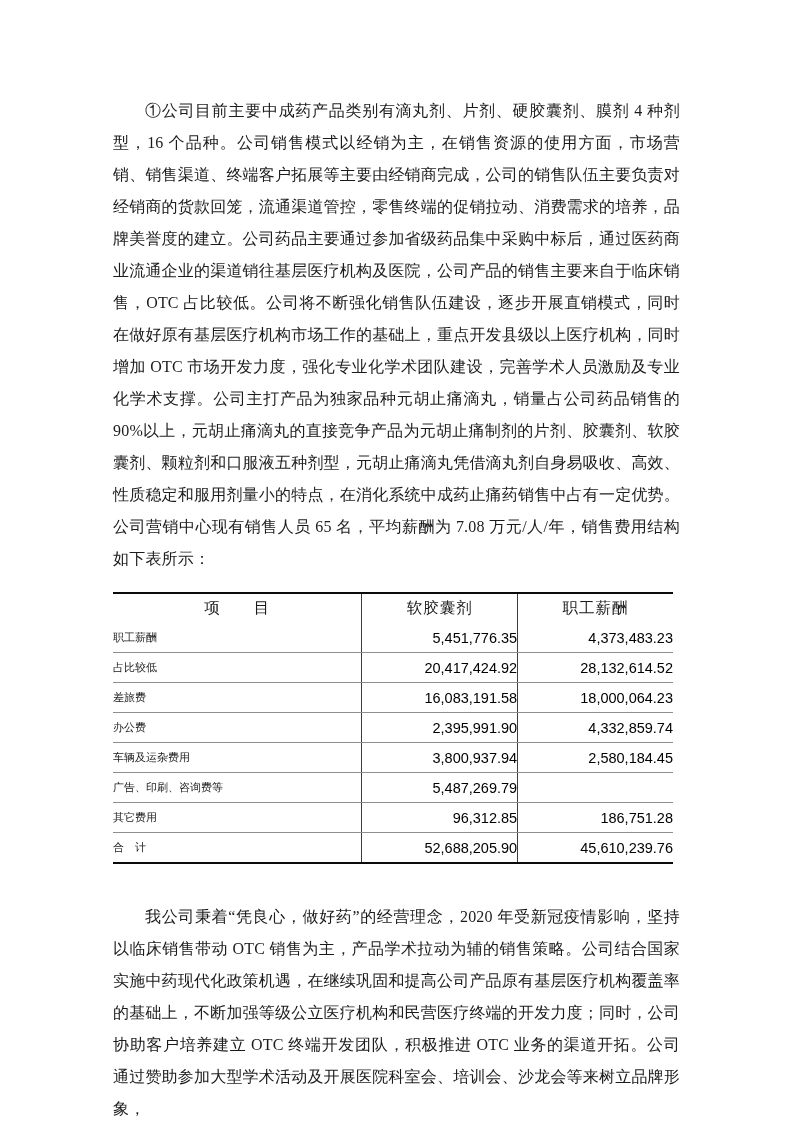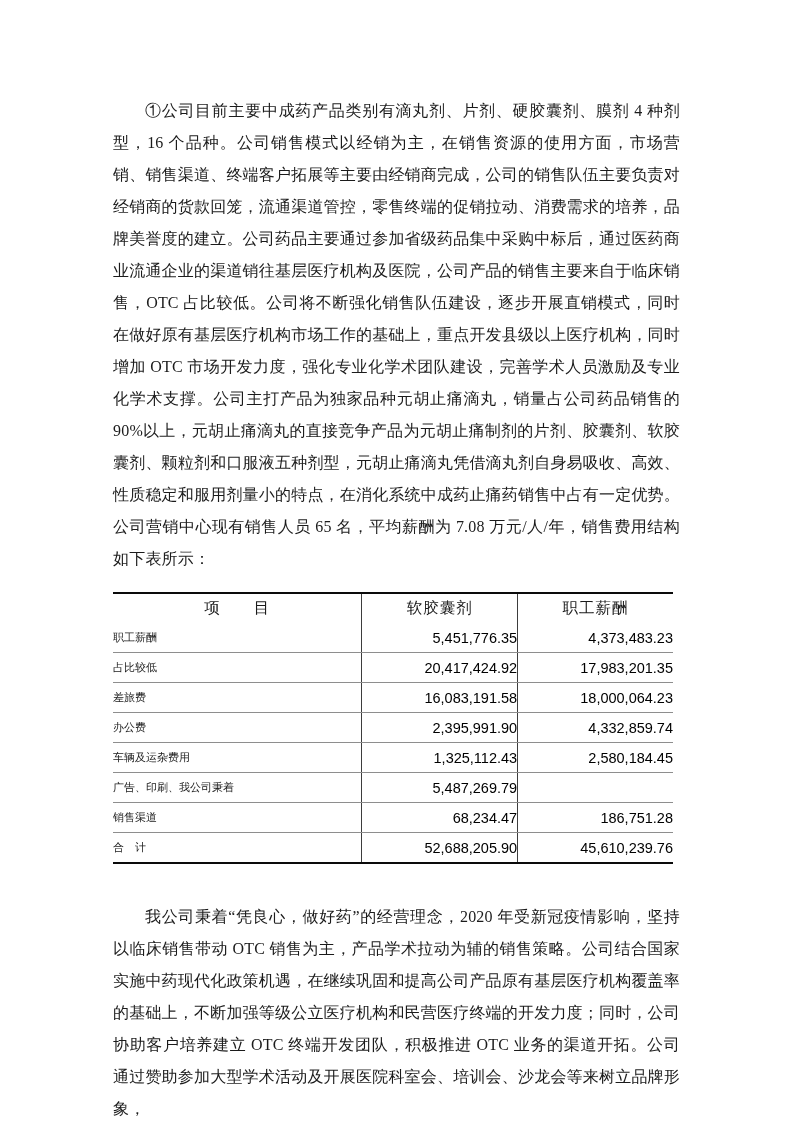--- a/index.html
+++ b/index.html
@@ -97,45 +97,45 @@
       </thead>
       <tbody id="table-body">
           <tr>
             <td class="c1">职工薪酬</td>
             <td class="c2">5,451,776.35</td>
             <td class="c3">4,373,483.23</td>
           </tr>
           <tr>
             <td class="c1">占比较低</td>
             <td class="c2">20,417,424.92</td>
-            <td class="c3">17,983,201.35</td>
+            <td class="c3">28,132,614.52</td>
           </tr>
           <tr>
             <td class="c1">差旅费</td>
             <td class="c2">16,083,191.58</td>
             <td class="c3">18,000,064.23</td>
           </tr>
           <tr>
             <td class="c1">办公费</td>
             <td class="c2">2,395,991.90</td>
             <td class="c3">4,332,859.74</td>
           </tr>
           <tr>
             <td class="c1">车辆及运杂费用</td>
-            <td class="c2">1,325,112.43</td>
+            <td class="c2">3,800,937.94</td>
             <td class="c3">2,580,184.45</td>
           </tr>
           <tr>
-            <td class="c1">广告、印刷、我公司秉着</td>
+            <td class="c1">广告、印刷、咨询费等</td>
             <td class="c2">5,487,269.79</td>
             <td class="c3"></td>
           </tr>
           <tr>
-            <td class="c1">销售渠道</td>
-            <td class="c2">68,234.47</td>
+            <td class="c1">其它费用</td>
+            <td class="c2">96,312.85</td>
             <td class="c3">186,751.28</td>
           </tr>
           <tr>
             <td class="c1 center">合　计</td>
             <td class="c2">52,688,205.90</td>
             <td class="c3">45,610,239.76</td>
           </tr>
         </tbody>
     </table>
 

